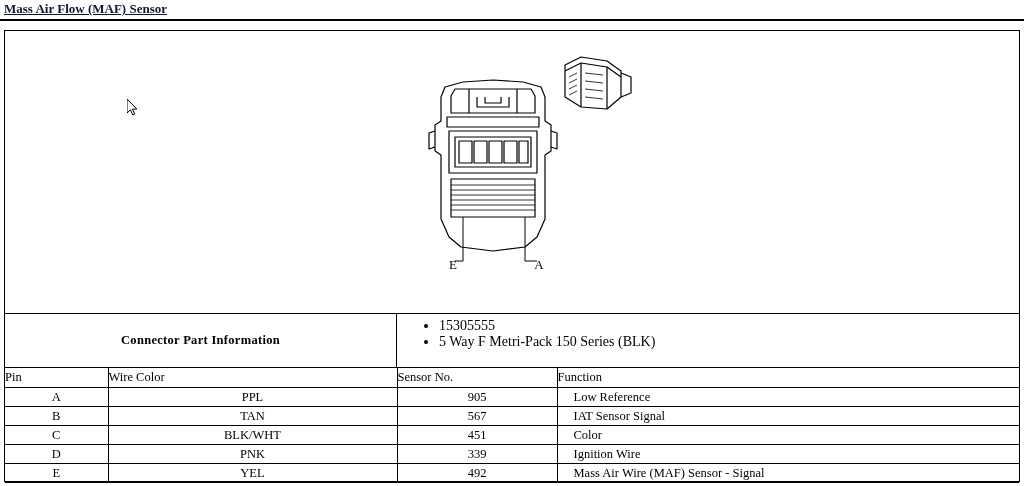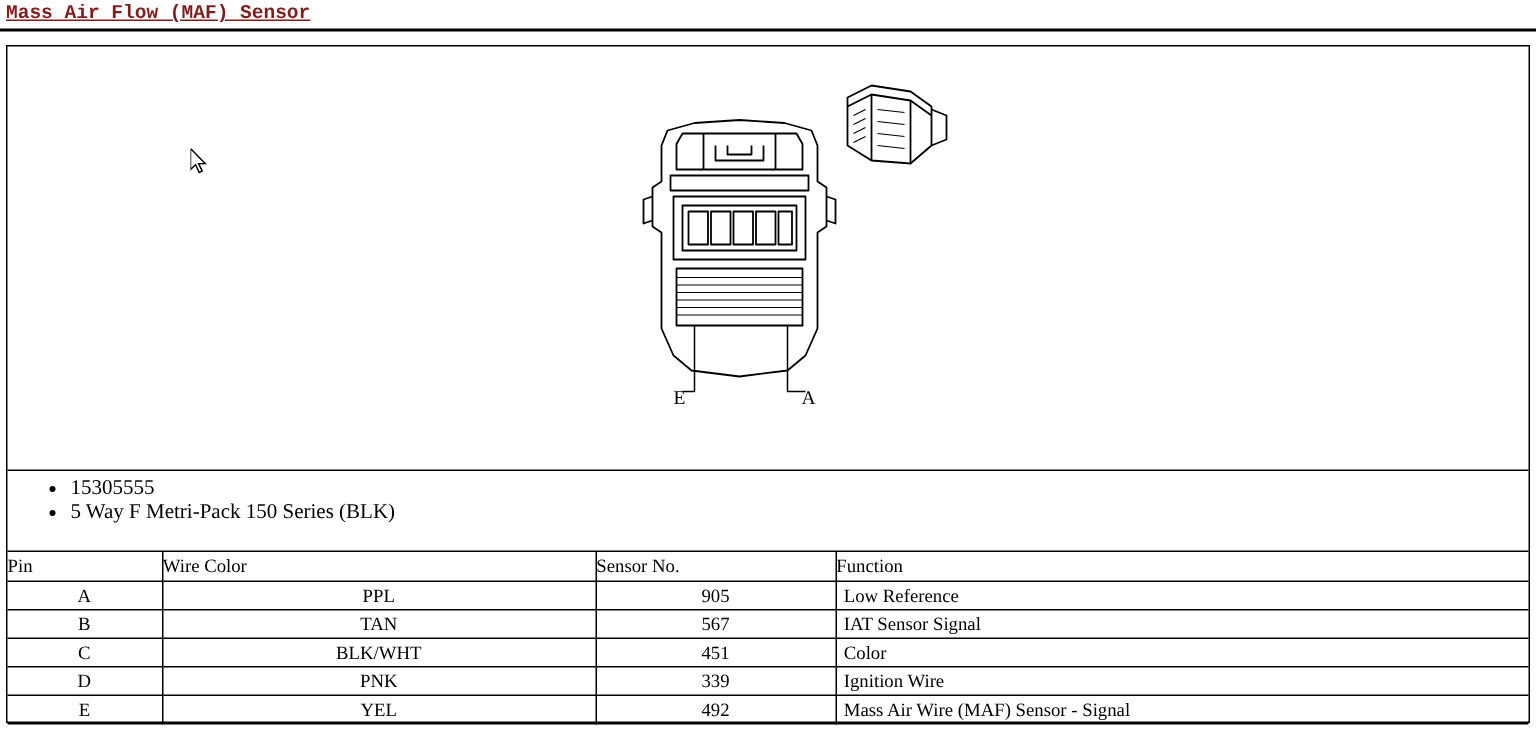--- a/index.html
+++ b/index.html
@@ -16,24 +16,24 @@
   }
   .page {
     position: relative;
     width: 1024px;
     height: 486px;
   }
   .title-link {
     position: absolute;
     left: 4px;
     top: 1px;
-    font-family: Liberation Mono, monospace;
+    font-family: Liberation Serif, serif;
     font-size: 13px;
     font-weight: bold;
-    color: #7f1d1d;
+    color: #0f172a;
     text-decoration: underline;
     cursor: pointer;
     white-space: nowrap;
   }
   .top-rule {
     position: absolute;
     left: 0;
     top: 19px;
     width: 1024px;
     height: 2px;
@@ -136,21 +136,21 @@
   }
   .pin-table th {
     font-weight: normal;
     text-align: left;
   }
   .col-pin { width: 103px; }
   .col-wire { width: 289px; }
   .col-circuit { width: 160px; }
   .col-function { width: 462px; }
   td.c-center { text-align: center; }
-  td.c-left { text-align: left; padding-left: 5px; }
+  td.c-left { text-align: left; padding-left: 16px; }
   .hdr-row th { height: 19px; line-height: 19px; }
 </style>
 </head>
 <body>
 
 <div class="page">
 
   <a class="title-link" href="#">Mass Air Flow (MAF) Sensor</a>
   <div class="top-rule"></div>
 
@@ -205,20 +205,23 @@
 
           <path d="M78 166 L78 210 L70 210" stroke-width="1"></path>
           <path d="M140 166 L140 210 L152 210" stroke-width="1"></path>
         </g>
         <text x="68" y="218" font-family="Liberation Serif, serif" font-size="13" text-anchor="middle" fill="#000000">E</text>
         <text x="154" y="218" font-family="Liberation Serif, serif" font-size="13" text-anchor="middle" fill="#000000">A</text>
       </svg>
     </div>
 
     <div class="partinfo-row">
+      <div class="partinfo-label-cell">
+        <span class="partinfo-label">Connector Part Information</span>
+      </div>
       <div class="partinfo-values">
         <ul>
           <li>15305555</li>
           <li>5 Way F Metri-Pack 150 Series (BLK)</li>
         </ul>
       </div>
     </div>
 
     <table class="pin-table">
       <colgroup>

